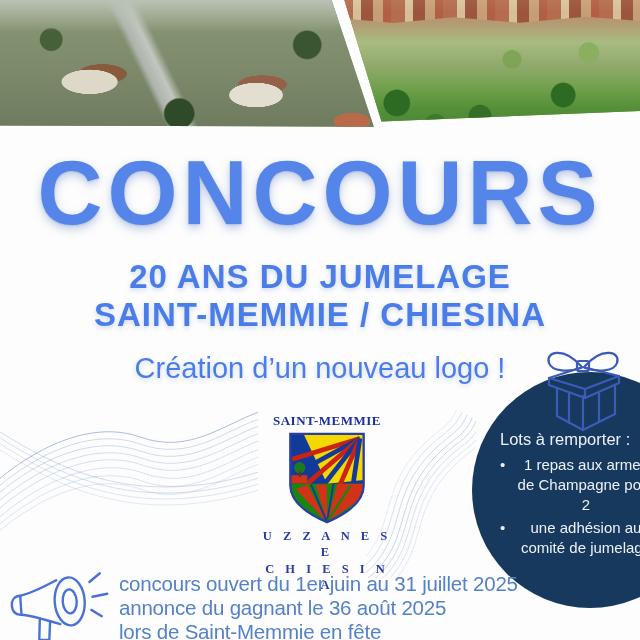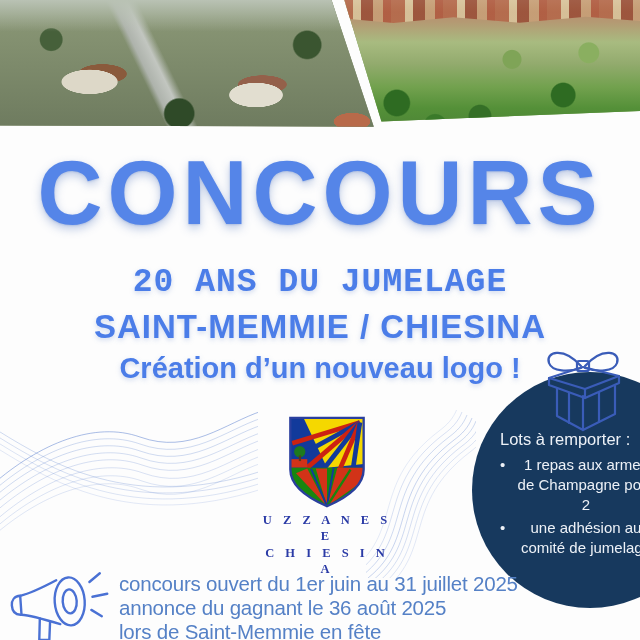--- a/index.html
+++ b/index.html
@@ -55,25 +55,25 @@
     position:absolute;left:0;top:148px;width:640px;text-align:center;
     font-size:90px;font-weight:bold;letter-spacing:5px;line-height:1;
     color:#5585e8;
     text-shadow:0 4px 10px rgba(110,140,200,.45),0 1px 2px rgba(120,150,210,.35);
   }
   .subtitle{
     position:absolute;left:0;width:640px;text-align:center;
     font-size:33px;font-weight:bold;letter-spacing:1px;color:#4b7de8;
     text-shadow:0 2px 5px rgba(120,150,210,.35);
   }
-  .subtitle-1{top:264px;font-family:Liberation Mono, monospace;}
-  .subtitle-2{top:308px;}
+  .subtitle-1{top:258px;}
+  .subtitle-2{top:296px;}
   .tagline{
     position:absolute;left:0;top:352px;width:640px;text-align:center;
-    font-size:29px;font-weight:bold;color:#4b7de8;
+    font-size:29px;font-weight:normal;color:#4b7de8;
     text-shadow:0 2px 5px rgba(120,150,210,.35);
   }
   
   .waves{position:absolute;pointer-events:none;}
   .waves-left{left:0;top:385px;}
   .waves-right{left:366px;top:410px;}
   .waves path{fill:none;stroke:#6487d2;stroke-width:1;}
   
   .crest{position:absolute;left:257px;top:413px;width:140px;text-align:center;}
   .crest-top{
@@ -149,20 +149,21 @@
     <use href="#wC" transform="translate(4,3)" opacity="0.3"></use>
     <use href="#wC" transform="translate(8,6)" opacity="0.26"></use>
     <use href="#wC" transform="translate(12,9)" opacity="0.22"></use>
     <use href="#wC" transform="translate(-5,-3)" opacity="0.3"></use>
     <use href="#wC" transform="translate(-10,-6)" opacity="0.24"></use>
     <use href="#wC" transform="translate(16,12)" opacity="0.18"></use>
     <use href="#wC" transform="translate(-15,-9)" opacity="0.16"></use>
   </svg>
 
   <div class="crest">
+    <div class="crest-top">SAINT-MEMMIE</div>
     <svg class="crest-shield" width="88" height="94" viewBox="0 0 90 100" aria-hidden="true">
       <defs>
         <clipPath id="shieldClip">
           <path d="M6,3 H84 V58 C84,76 66,88 45,97 C24,88 6,76 6,58 Z"></path>
         </clipPath>
       </defs>
       <path d="M6,3 H84 V58 C84,76 66,88 45,97 C24,88 6,76 6,58 Z" fill="#123a9b"></path>
       <g clip-path="url(#shieldClip)">
         <polygon points="20,3 84,3 84,52 45,56" fill="#f5d800"></polygon>
         <g stroke-width="5">

